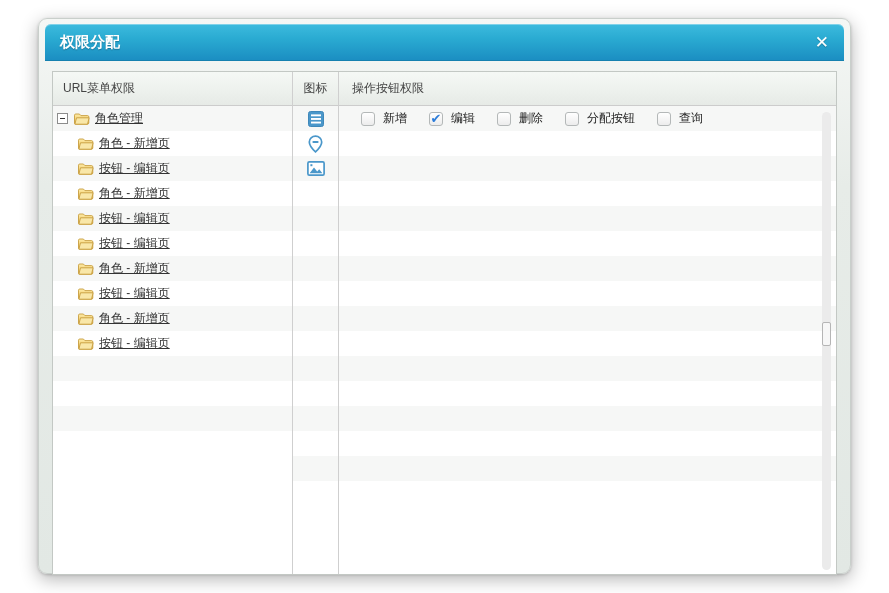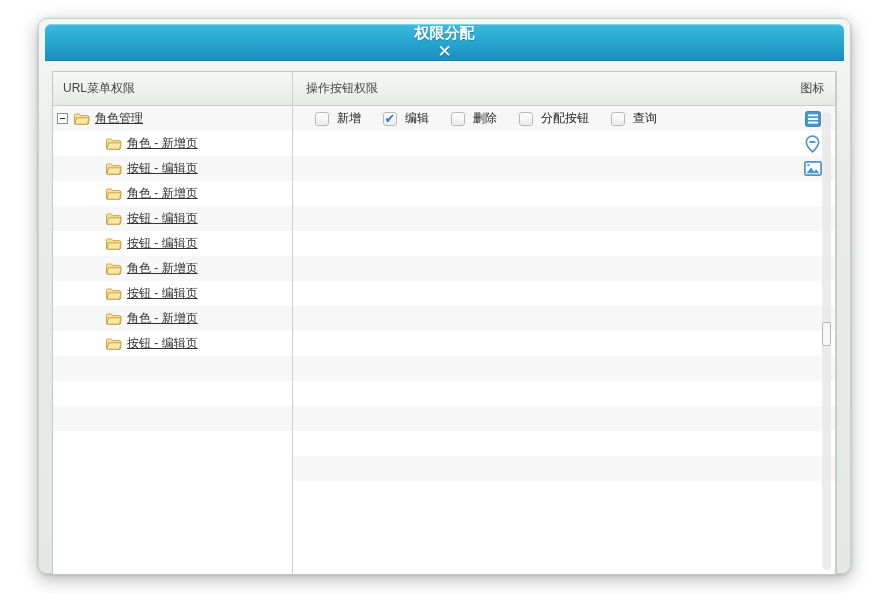--- a/index.html
+++ b/index.html
@@ -6,21 +6,21 @@
     font-family:"Liberation Sans","DejaVu Sans",sans-serif;font-size:12px;color:#333;}
   .dialog{position:absolute;left:38px;top:18px;width:813px;height:556px;
     background:linear-gradient(180deg,#f5f7f5 0%,#e7ece8 30%,#e2e8e4 100%);
     border:1px solid #c9cfcb;border-radius:9px;
     box-shadow:0 5px 18px rgba(0,0,0,.30),0 1px 3px rgba(0,0,0,.18);
     box-sizing:border-box;}
   .dialog-header{margin:5px 6px 0 6px;height:37px;border-radius:6px 6px 0 0;
     background:linear-gradient(180deg,#3dbbde 0%,#2aabd2 40%,#1b8ec2 100%);
     border-bottom:1px solid #1580af;
     box-shadow:inset 0 1px 0 rgba(255,255,255,.35);
-    display:flex;align-items:center;justify-content:space-between;padding:0 15px;box-sizing:border-box;flex-direction:column;}
+    display:flex;align-items:center;justify-content:space-between;padding:0 15px;box-sizing:border-box;}
   .dialog-title{color:#fff;font-weight:bold;font-size:15px;text-shadow:0 1px 1px rgba(0,0,0,.25);}
   .close-btn{color:#fff;font-weight:bold;font-size:17px;line-height:17px;cursor:pointer;
     text-shadow:0 1px 1px rgba(0,0,0,.25);}
   .content{padding:10px 13px 0 13px;}
   .perm-table{position:relative;height:504px;background:#fff;border:1px solid #c3c8c4;
     display:flex;box-sizing:border-box;overflow:hidden;}
   .col{display:flex;flex-direction:column;box-sizing:border-box;}
   .col-menu{width:240px;border-right:1px solid #cfcfcf;}
   .col-icon{width:46px;border-right:1px solid #cfcfcf;}
   .col-actions{flex:1;}
@@ -28,21 +28,21 @@
     background:linear-gradient(180deg,#f5f8f5 0%,#eef2ee 50%,#e6eae6 100%);
     border-bottom:1px solid #cccccc;color:#444;box-sizing:border-box;white-space:nowrap;}
   .col-menu .col-header{padding-left:10px;}
   .col-icon .col-header{text-align:center;}
   .col-actions .col-header{padding-left:13px;}
   .col-body{flex:1;display:flex;flex-direction:column;}
   .row{height:25px;flex:0 0 25px;display:flex;align-items:center;box-sizing:border-box;}
   .col-body .row:nth-child(odd){background:#f6f7f6;}
   .tree-row{gap:5px;cursor:pointer;}
   .tree-row.parent{padding-left:4px;}
-  .tree-row.child{padding-left:52px;}
+  .tree-row.child{padding-left:24px;}
   .expander{width:11px;height:11px;flex:0 0 11px;border:1px solid #8c8c8c;background:#fff;
     position:relative;box-sizing:border-box;cursor:pointer;}
   .expander .minus{position:absolute;left:2px;right:2px;top:4px;height:1px;background:#333;}
   .folder,.cell-icon{display:inline-flex;align-items:center;justify-content:center;}
   .tree-label{white-space:nowrap;text-decoration:underline;}
   .icon-row{justify-content:center;}
   .actions-row{padding-left:22px;}
   .cb-item{display:inline-flex;align-items:center;margin-right:22px;cursor:pointer;}
   .cb{width:14px;height:14px;flex:0 0 14px;border:1px solid #b4b8b8;border-radius:3px;
     background:linear-gradient(180deg,#ffffff 0%,#ececec 100%);box-sizing:border-box;
@@ -174,61 +174,20 @@
                 </svg>
               </span>
               <span class="tree-label">按钮 - 编辑页</span>
             </div>
             <div class="row"></div>
             <div class="row"></div>
             <div class="row"></div>
             <div class="row"></div>
           </div>
       </div>
-      <div class="col col-actions">
-        <div class="col-header">操作按钮权限</div>
-        <div class="col-body">
-            <div class="row actions-row">
-              <span class="cb-item">
-                <span class="cb"></span>
-                <span class="cb-label">新增</span>
-              </span>
-              <span class="cb-item">
-                <span class="cb">✔</span>
-                <span class="cb-label">编辑</span>
-              </span>
-              <span class="cb-item">
-                <span class="cb"></span>
-                <span class="cb-label">删除</span>
-              </span>
-              <span class="cb-item">
-                <span class="cb"></span>
-                <span class="cb-label">分配按钮</span>
-              </span>
-              <span class="cb-item">
-                <span class="cb"></span>
-                <span class="cb-label">查询</span>
-              </span>
-            </div>
-            <div class="row actions-row"></div>
-            <div class="row actions-row"></div>
-            <div class="row actions-row"></div>
-            <div class="row actions-row"></div>
-            <div class="row actions-row"></div>
-            <div class="row actions-row"></div>
-            <div class="row actions-row"></div>
-            <div class="row actions-row"></div>
-            <div class="row actions-row"></div>
-            <div class="row actions-row"></div>
-            <div class="row actions-row"></div>
-            <div class="row actions-row"></div>
-            <div class="row actions-row"></div>
-            <div class="row actions-row"></div>
-          </div>
-      </div>
       <div class="col col-icon">
         <div class="col-header">图标</div>
         <div class="col-body">
             <div class="row icon-row">
               <span class="cell-icon">
                 <svg width="16" height="16" viewBox="0 0 16 16">
                   <rect x="0.5" y="0.5" width="15" height="15" rx="2" fill="#4a97ca" stroke="#3f88ba"></rect>
                   <rect x="3" y="3.4" width="10" height="1.9" fill="#fff"></rect>
                   <rect x="3" y="7" width="10" height="1.9" fill="#fff"></rect>
                   <rect x="3" y="10.6" width="10" height="1.9" fill="#fff"></rect>
@@ -259,20 +218,61 @@
             <div class="row icon-row"></div>
             <div class="row icon-row"></div>
             <div class="row icon-row"></div>
             <div class="row icon-row"></div>
             <div class="row icon-row"></div>
             <div class="row icon-row"></div>
             <div class="row icon-row"></div>
             <div class="row icon-row"></div>
           </div>
       </div>
+      <div class="col col-actions">
+        <div class="col-header">操作按钮权限</div>
+        <div class="col-body">
+            <div class="row actions-row">
+              <span class="cb-item">
+                <span class="cb"></span>
+                <span class="cb-label">新增</span>
+              </span>
+              <span class="cb-item">
+                <span class="cb">✔</span>
+                <span class="cb-label">编辑</span>
+              </span>
+              <span class="cb-item">
+                <span class="cb"></span>
+                <span class="cb-label">删除</span>
+              </span>
+              <span class="cb-item">
+                <span class="cb"></span>
+                <span class="cb-label">分配按钮</span>
+              </span>
+              <span class="cb-item">
+                <span class="cb"></span>
+                <span class="cb-label">查询</span>
+              </span>
+            </div>
+            <div class="row actions-row"></div>
+            <div class="row actions-row"></div>
+            <div class="row actions-row"></div>
+            <div class="row actions-row"></div>
+            <div class="row actions-row"></div>
+            <div class="row actions-row"></div>
+            <div class="row actions-row"></div>
+            <div class="row actions-row"></div>
+            <div class="row actions-row"></div>
+            <div class="row actions-row"></div>
+            <div class="row actions-row"></div>
+            <div class="row actions-row"></div>
+            <div class="row actions-row"></div>
+            <div class="row actions-row"></div>
+          </div>
+      </div>
       <div class="scrollbar-track">
         <div class="scrollbar-thumb"></div>
       </div>
     </div>
     <div class="footer">
       <button class="save-btn">保存</button>
     </div>
   </div>
 </div>
 

